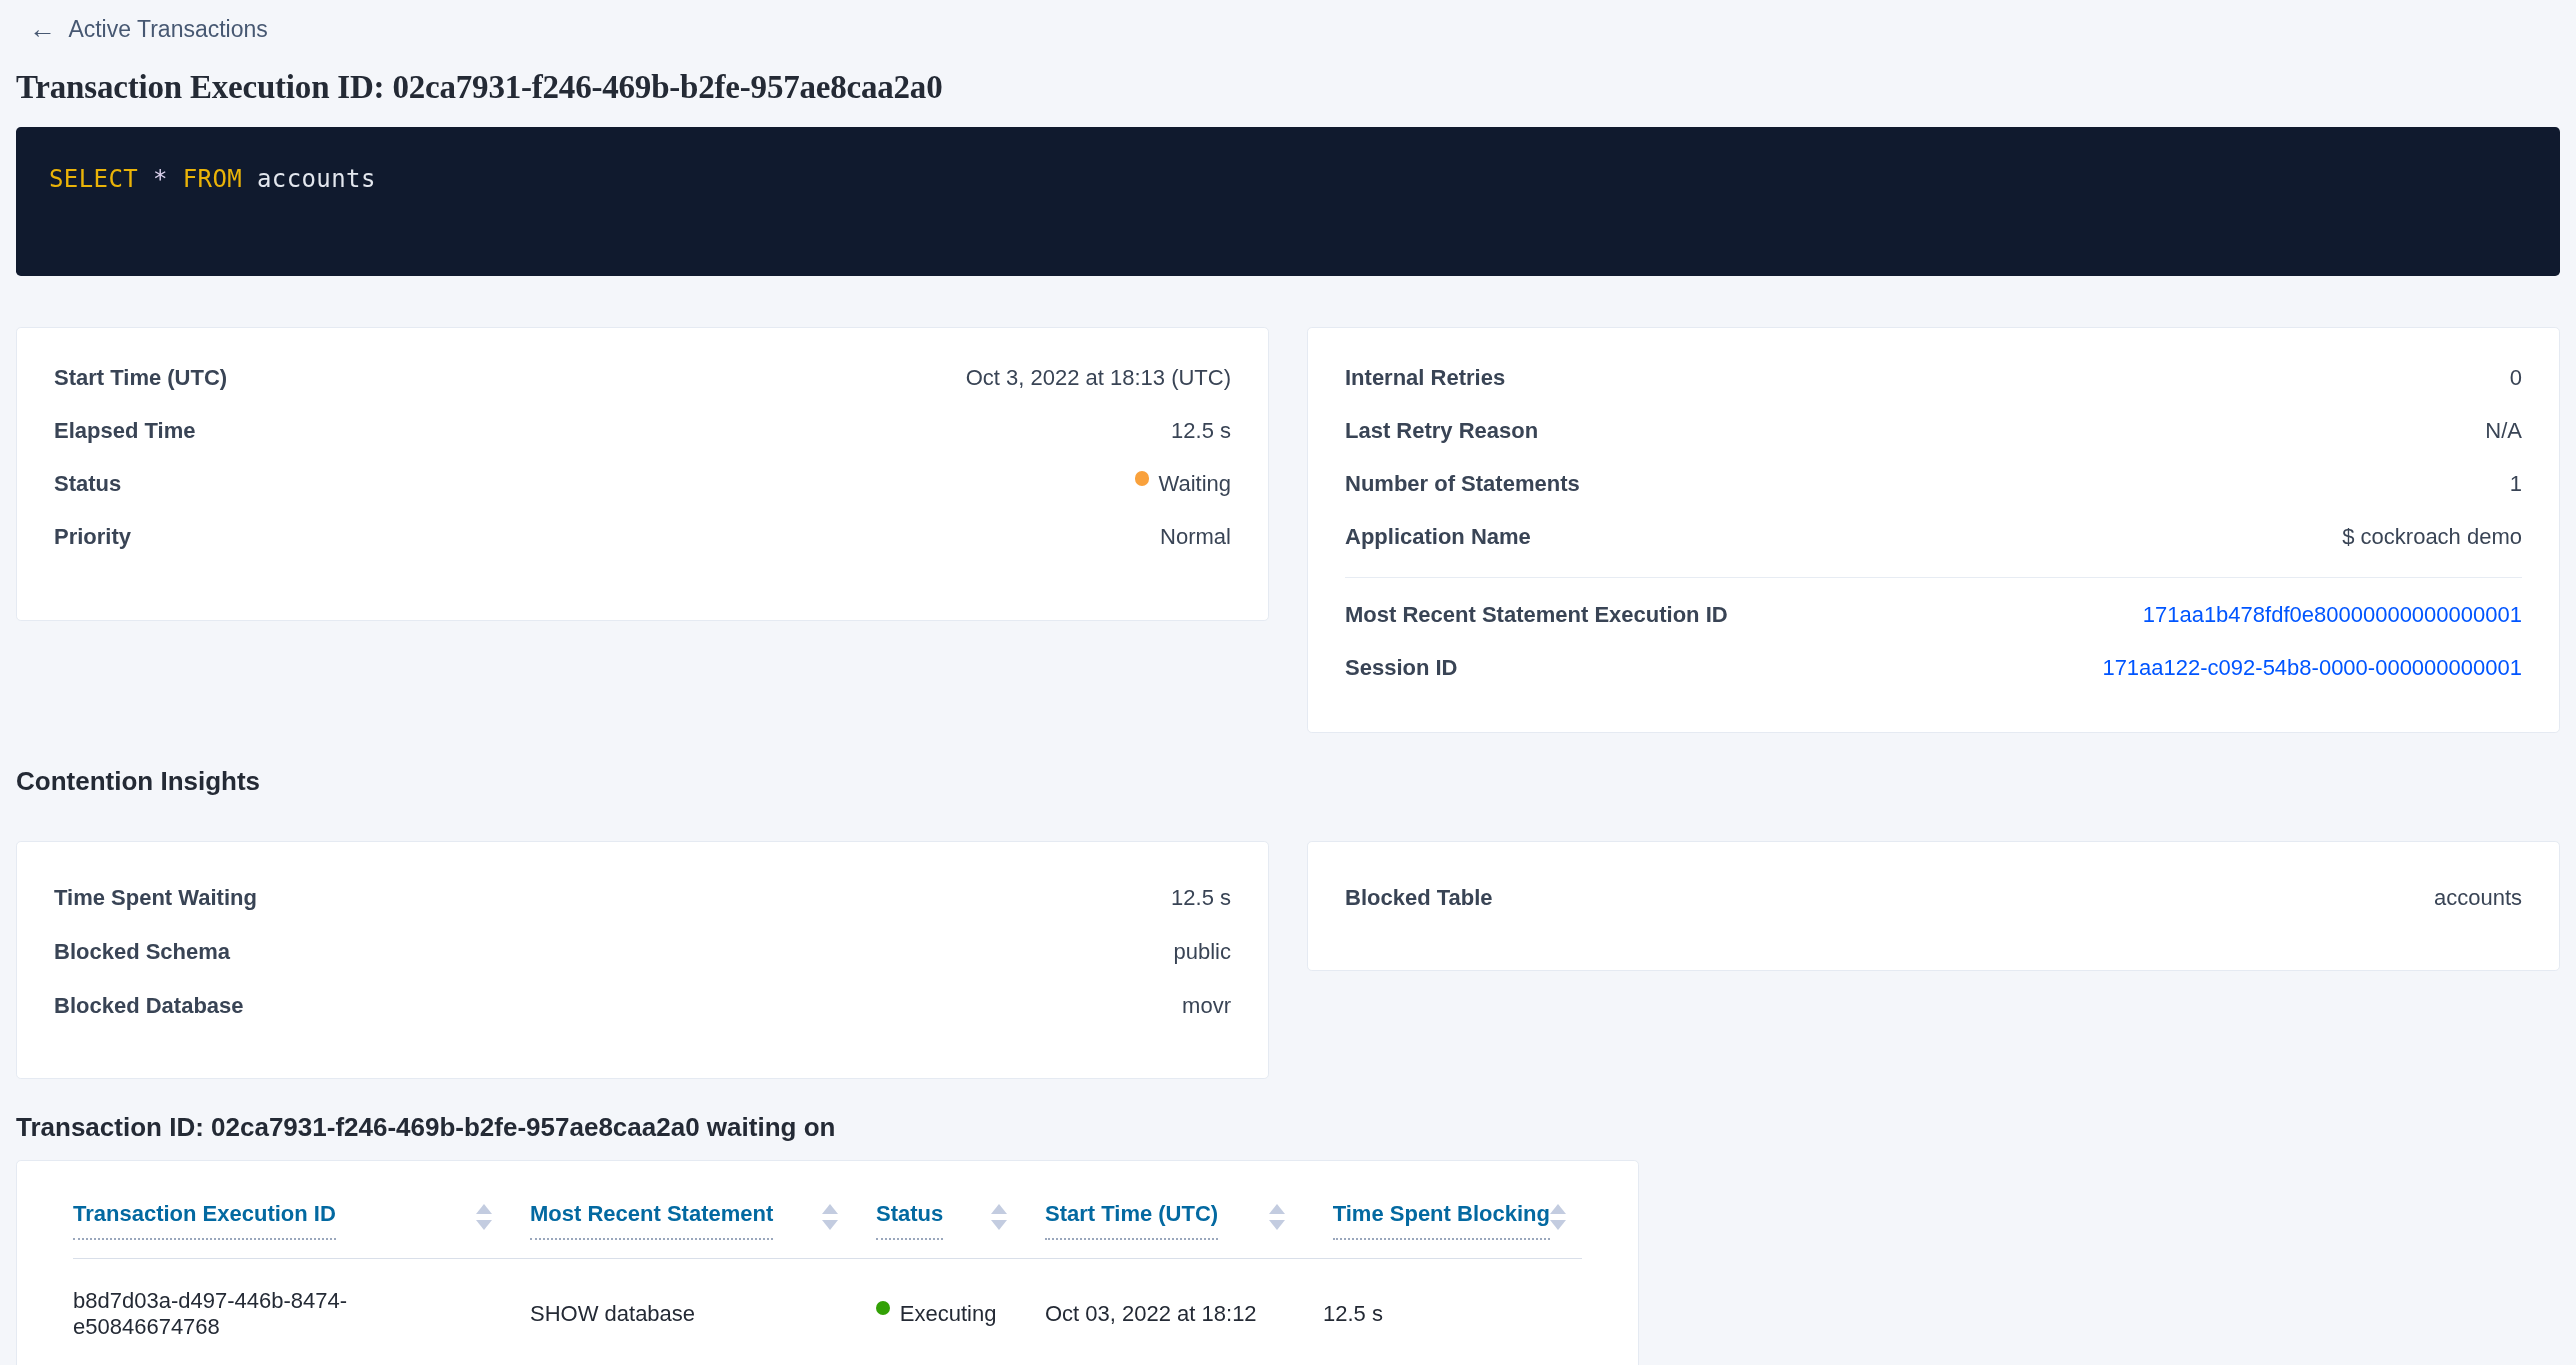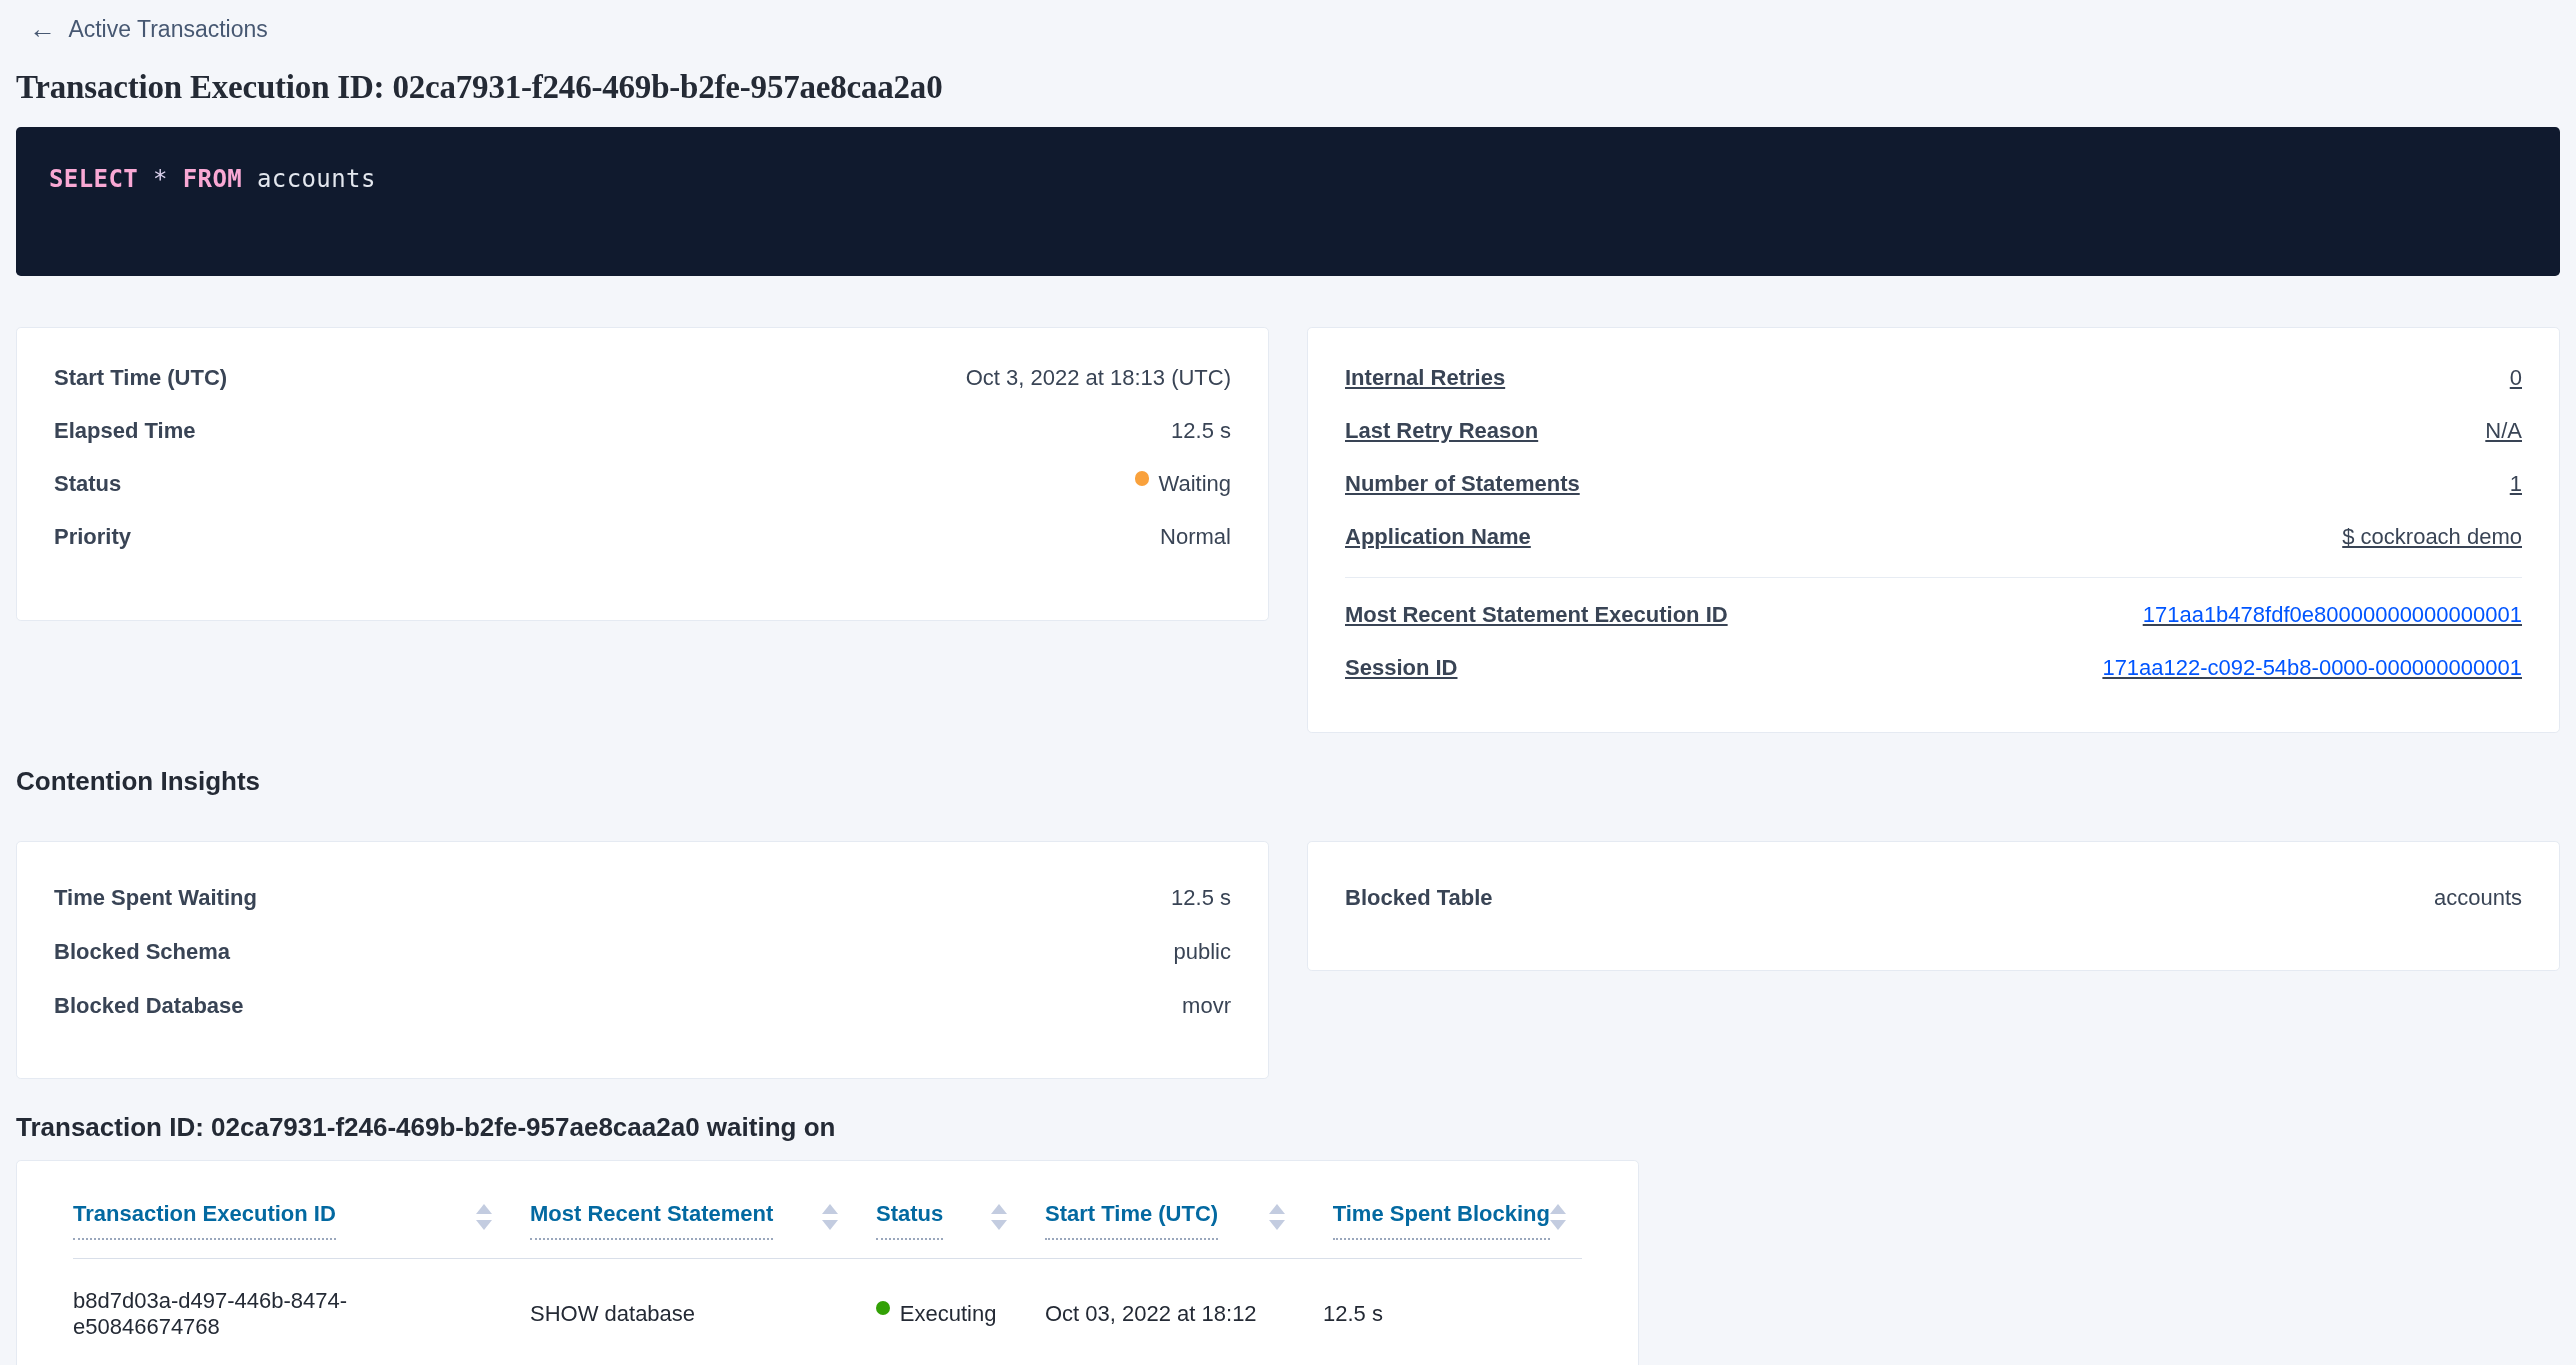--- a/index.html
+++ b/index.html
@@ -51,40 +51,40 @@
     margin-top: 20.7px;
     width: 2544px;
     height: 149px;
     background: #101a2e;
     border-radius: 4.8px;
     padding: 38px 33px;
     font-family: "DejaVu Sans Mono", monospace;
     font-size: 24px;
     letter-spacing: 0.4px;
   }
-  .sql-kw   { color: #f9a8d4; font-weight: bold; }
+  .sql-kw   { color: #eab308; }
   .sql-star { color: #dcd2ee; }
   .sql-id   { color: #e3e7ee; }
 
   
   .cards-row {
     display: flex;
     gap: 38px;
     align-items: flex-start;
     margin-top: 44px;
   }
   .cards-row.overview { margin-top: 51px; }
   .card {
     flex: 1;
     background: #ffffff;
     border: 1.6px solid #e5eaf2;
     border-radius: 4.8px;
     padding: 24px 37px 56px 37px;
   }
-  .card.right-overview { padding-bottom: 37px; text-decoration: underline; }
+  .card.right-overview { padding-bottom: 37px; }
   .card.contention { padding: 29px 37px 45px 37px; }
 
   .kv-row {
     display: flex;
     justify-content: space-between;
     align-items: center;
     height: 53px;
   }
   .kv-row.tall { height: 54px; }
   .kv-label { font-weight: 700; color: #394455; }

